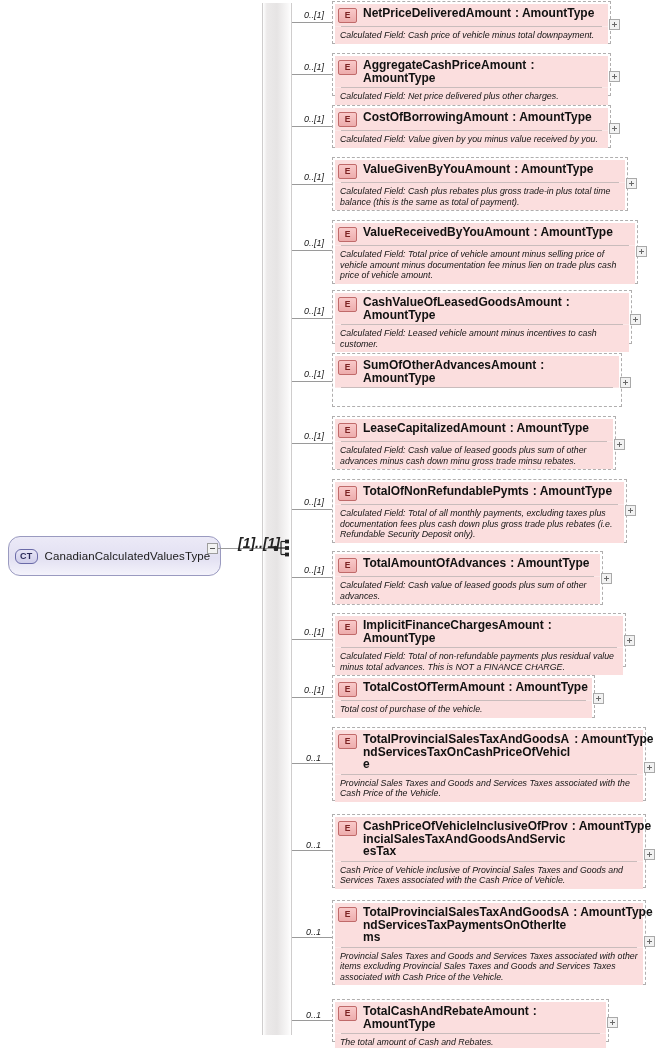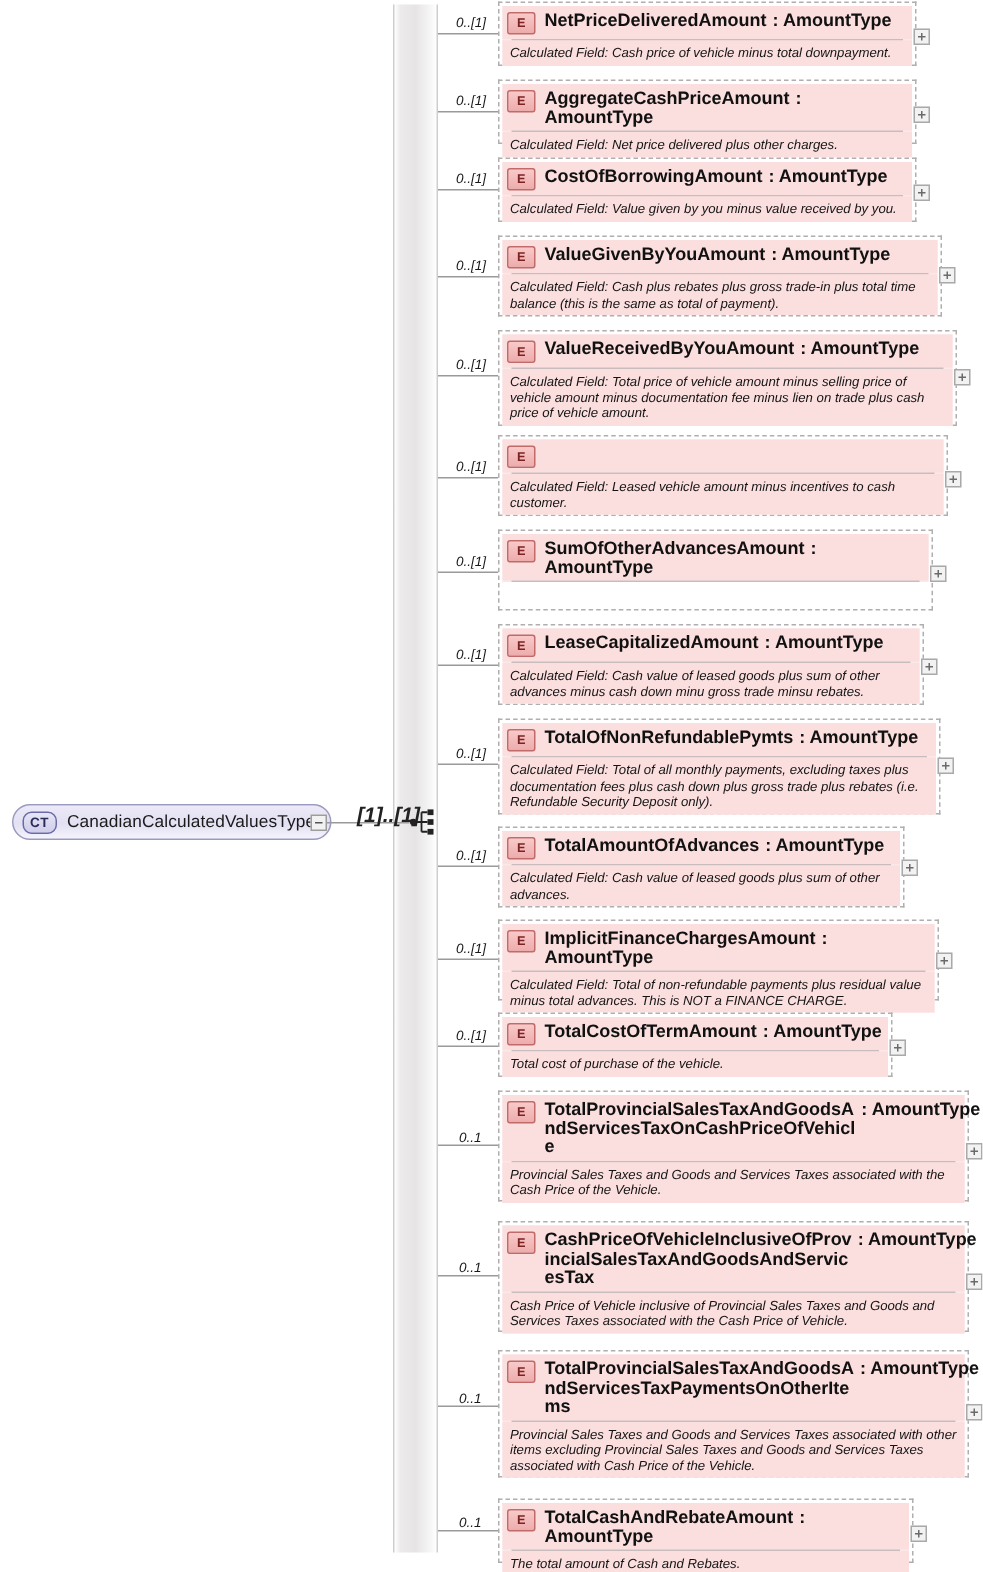--- a/index.html
+++ b/index.html
@@ -19,21 +19,21 @@
     left: 0; top: 0;
     width: 655px;
     height: 1048px;
   }
 
   
   .root-node {
     position: absolute;
     left: 8px;
     top: 536px;
-    height: 24px;
+    height: 40px;
     box-sizing: border-box;
     display: flex;
     align-items: center;
     padding: 0 10px 0 6px;
     border: 1px solid #9a9ac0;
     border-radius: 12px;
     background: linear-gradient(to bottom, #eceaf7 0%, #e2e0f2 55%, #f4f3fb 100%);
     white-space: nowrap;
   }
   .ct-badge {
@@ -313,20 +313,21 @@
     </div>
   </div>
   <div class="plus-box" style="left:636px; top:246px;"></div>
 
   <div class="hline" style="left:292px; top:318px; width:40px;"></div>
   <div class="mult" style="left:304px; top:306px;">0..[1]</div>
   <div class="el" style="left:332px; top:290px; width:300px; height:54px;">
     <div class="el-inner">
       <div class="el-head">
         <span class="e-badge">E</span>
+        <span class="el-title"><span class="title-name">CashValueOfLeasedGoodsAmount</span><span class="title-type">: AmountType</span></span>
       </div>
       <div class="el-sep"></div>
       <div class="el-desc">Calculated Field: Leased vehicle amount minus incentives to cash customer.</div>
     </div>
   </div>
   <div class="plus-box" style="left:630px; top:314px;"></div>
 
   <div class="hline" style="left:292px; top:381px; width:40px;"></div>
   <div class="mult" style="left:304px; top:369px;">0..[1]</div>
   <div class="el" style="left:332px; top:353px; width:290px; height:54px;">

